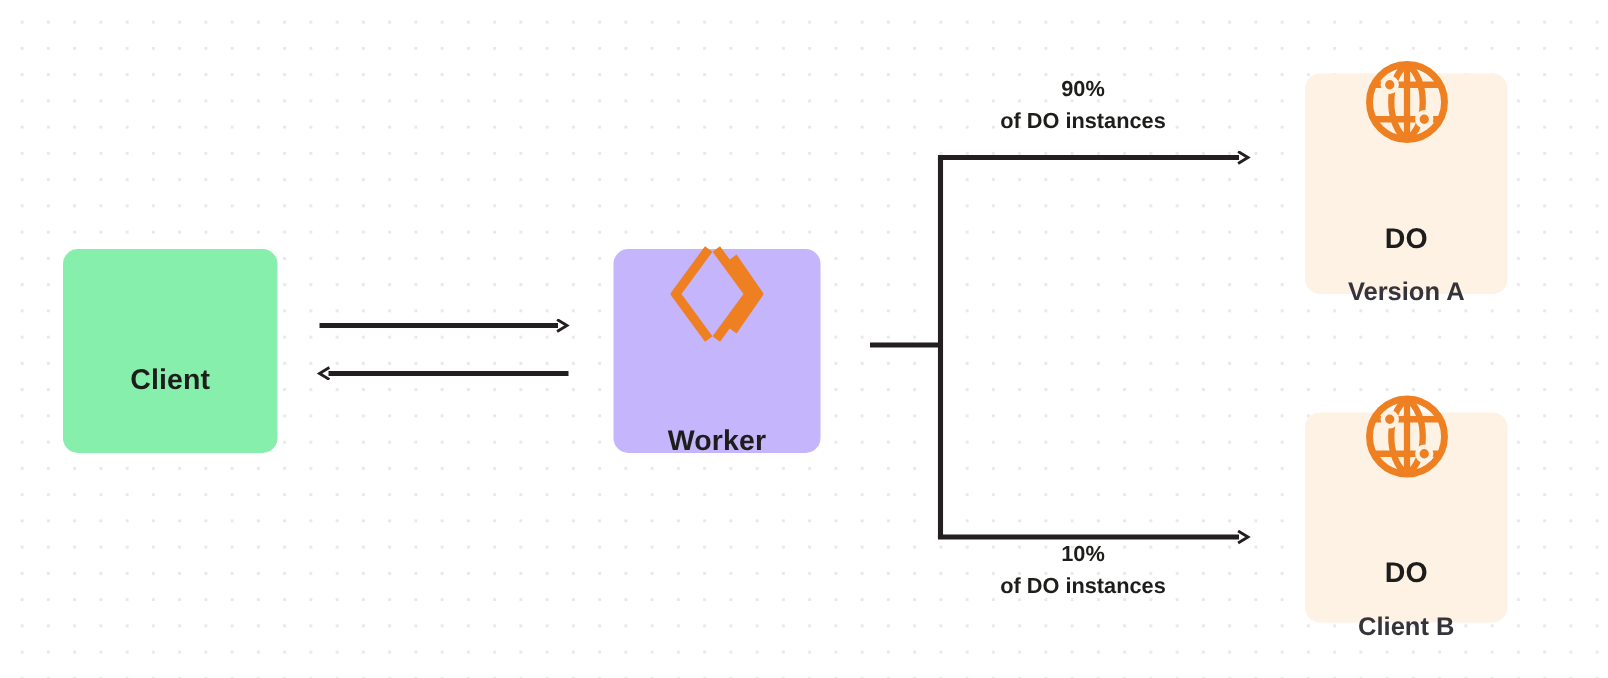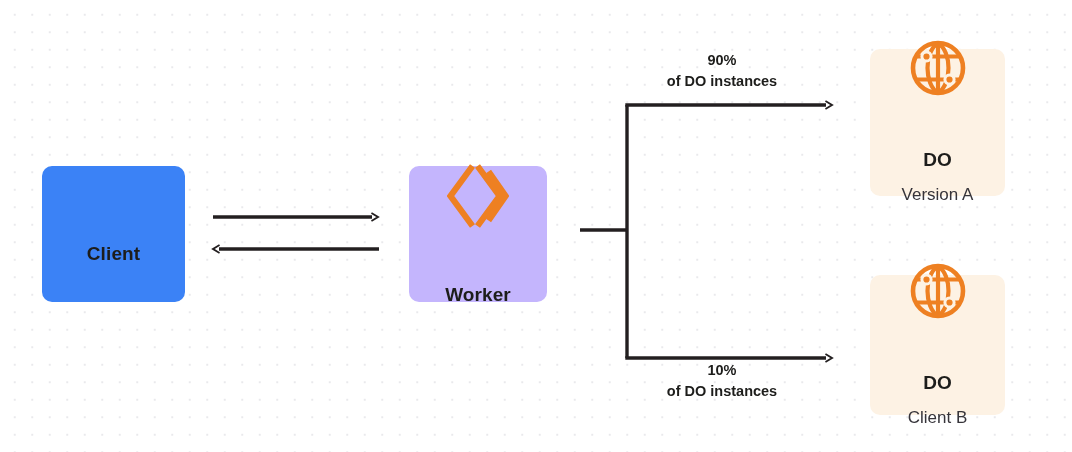--- a/index.html
+++ b/index.html
@@ -33,21 +33,21 @@
     flex-direction: column;
     align-items: center;
     justify-content: center;
     box-sizing: border-box;
   }
   .node-client {
     left: 42px;
     top: 166px;
     width: 143px;
     height: 136px;
-    background: #3b82f6;
+    background: #86efac;
   }
   .node-worker {
     left: 409px;
     top: 166px;
     width: 138px;
     height: 136px;
     background: #c4b5fd;
   }
   .node-do-a {
     left: 870px;
@@ -67,21 +67,21 @@
   .node-title {
     font-size: 19px;
     font-weight: bold;
     color: #1d1d1b;
     letter-spacing: 0.1px;
     line-height: 1.2;
     margin-top: 40px;
   }
   .node-subtitle {
     font-size: 17px;
-    font-weight: normal;
+    font-weight: bold;
     color: #36343a;
     line-height: 1.25;
     margin-top: 12px;
   }
 
   .worker-icon {
     margin-bottom: 14px;
     line-height: 0;
   }
   .do-icon {

